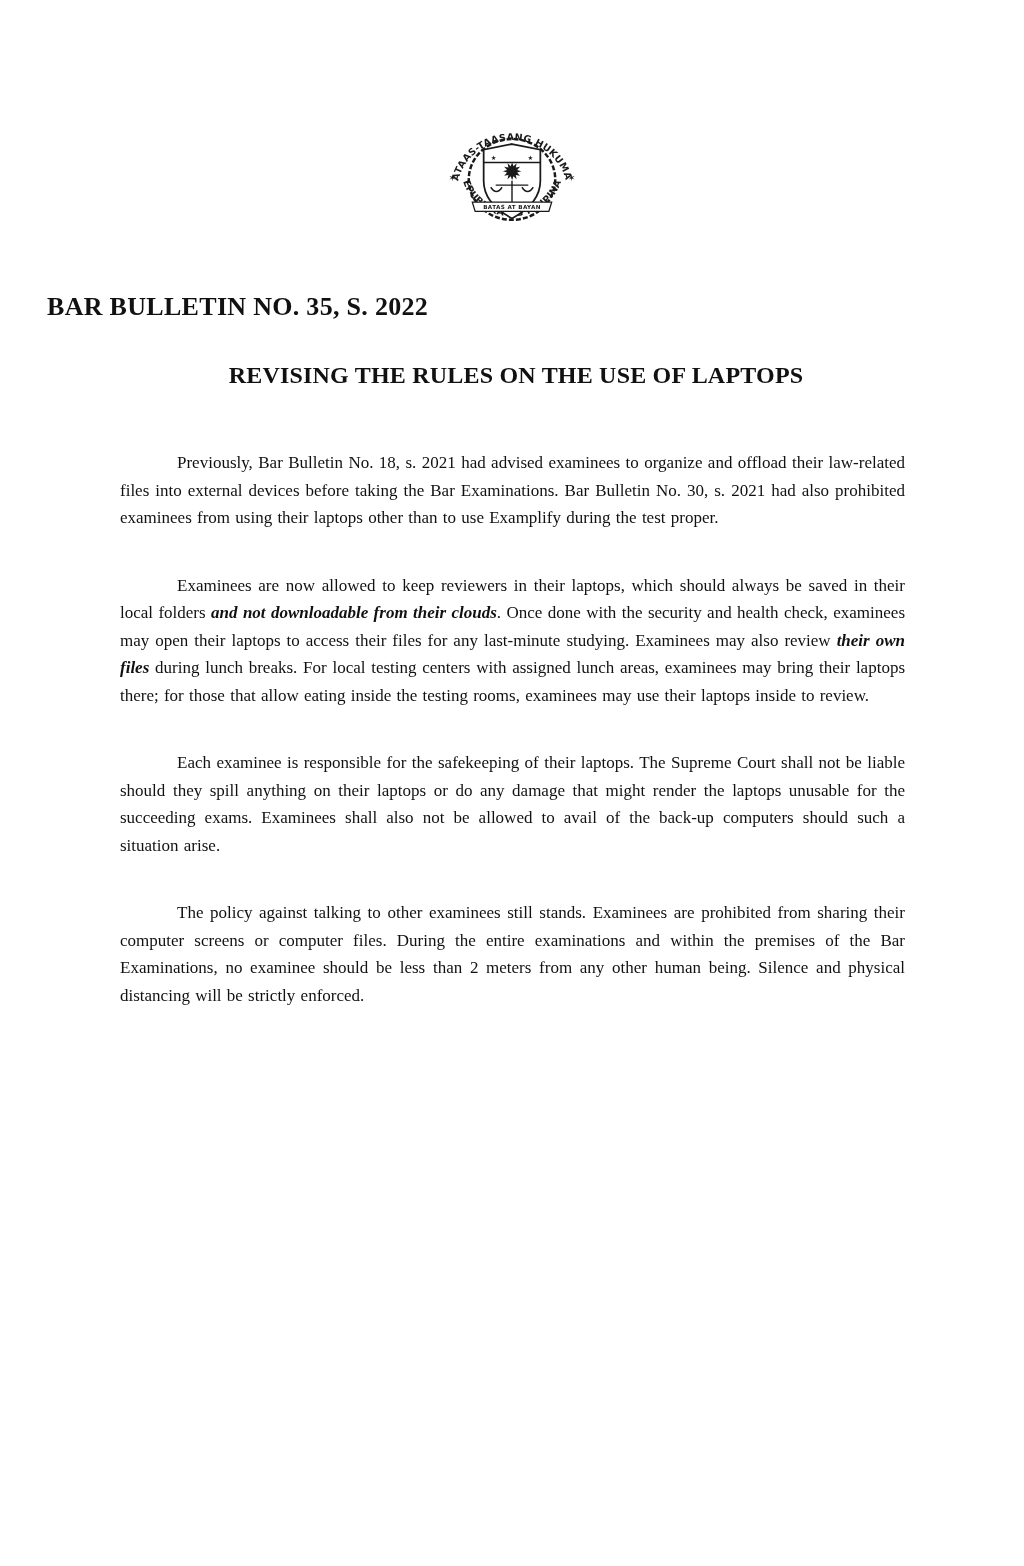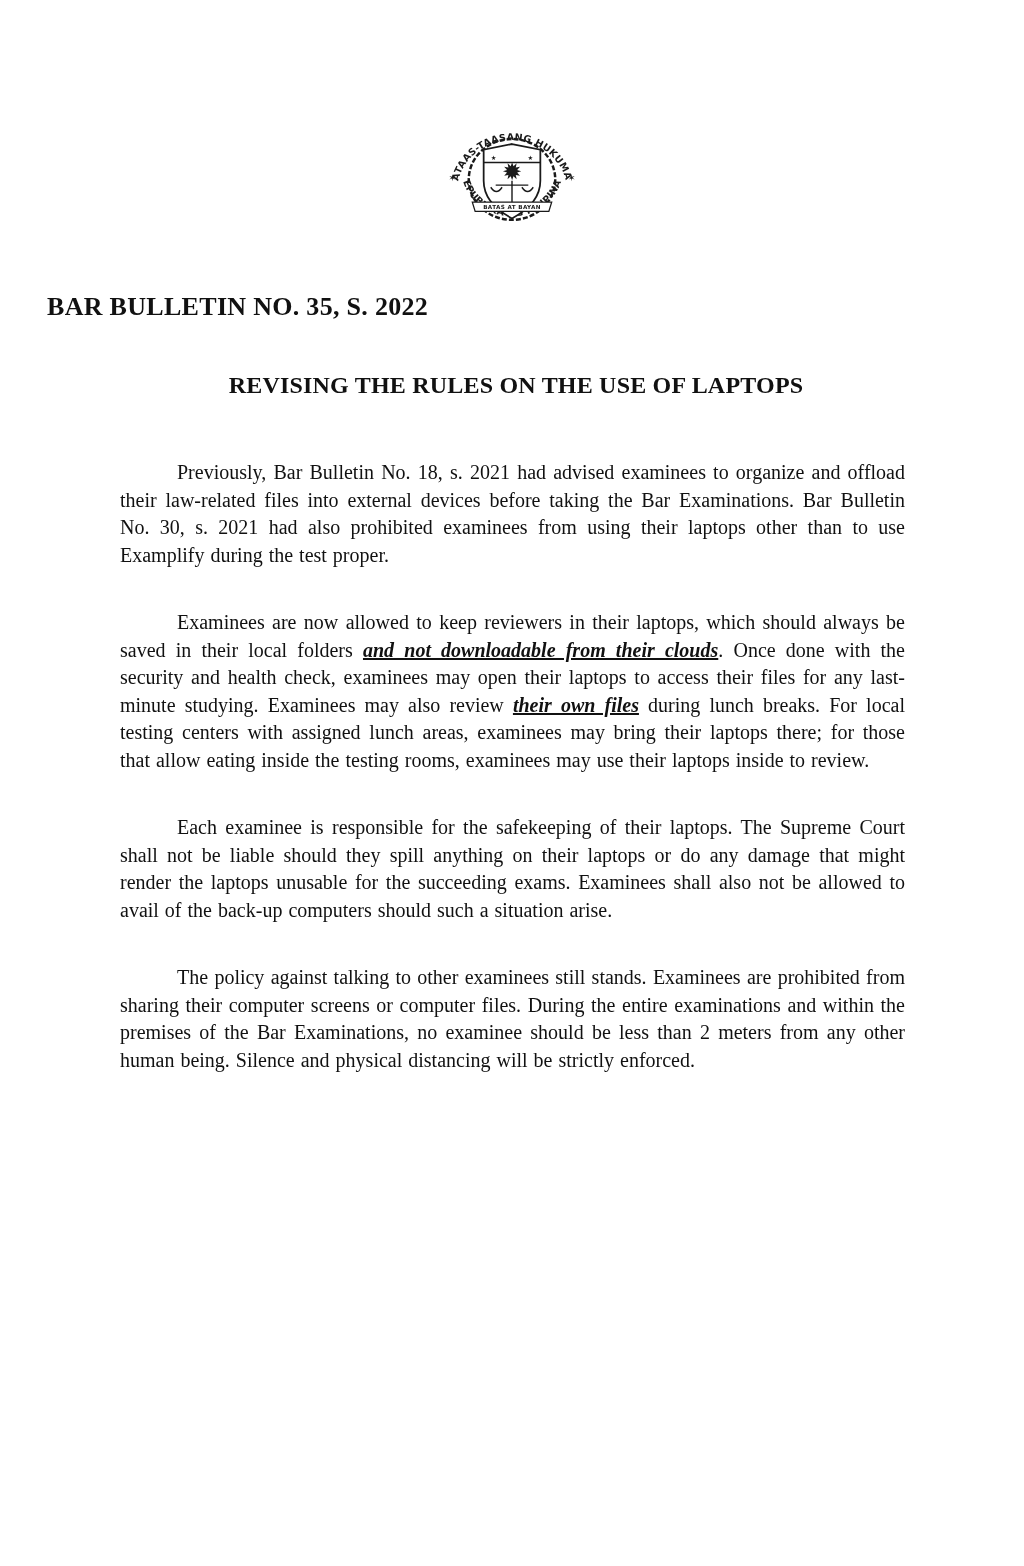--- a/index.html
+++ b/index.html
@@ -39,41 +39,41 @@
   .hdr-city     { font-size: 27px; margin-top: 3px; }
   .doc-title {
     margin-top: 54px;
     text-align: left;
     font-size: 26px;
     font-weight: 700;
     letter-spacing: 0.3px;
     margin-left: 47px;
   }
   .doc-subtitle {
-    margin-top: 48px;
+    margin-top: 38px;
     text-align: center;
     font-size: 24px;
     font-weight: 700;
     line-height: 1.3;
     letter-spacing: 0.2px;
     padding-left: 8px;
   }
   .body-text {
     margin: 58px 119px 0 120px; 
   }
   .para {
     margin: 0 0 40px 0;
-    font-size: 20px;
+    font-size: 17px;
     line-height: 27.5px;
     text-align: justify;
     text-indent: 57px;
     word-spacing: 1px;
   }
   .run-b   { font-weight: 400; }
-  .run-biu { font-weight: 700; font-style: italic; text-decoration: underline; }
+  .run-biu { font-weight: 700; font-style: italic; }
 </style>
 </head>
 <body>
 
 <div class="page">
 
   <div class="seal-wrap">
     <svg width="142" height="124" viewBox="0 0 200 175">
       <defs>
         <path id="arcTop" d="M 24 100 A 78 74 0 0 1 176 100" fill="none"></path>

